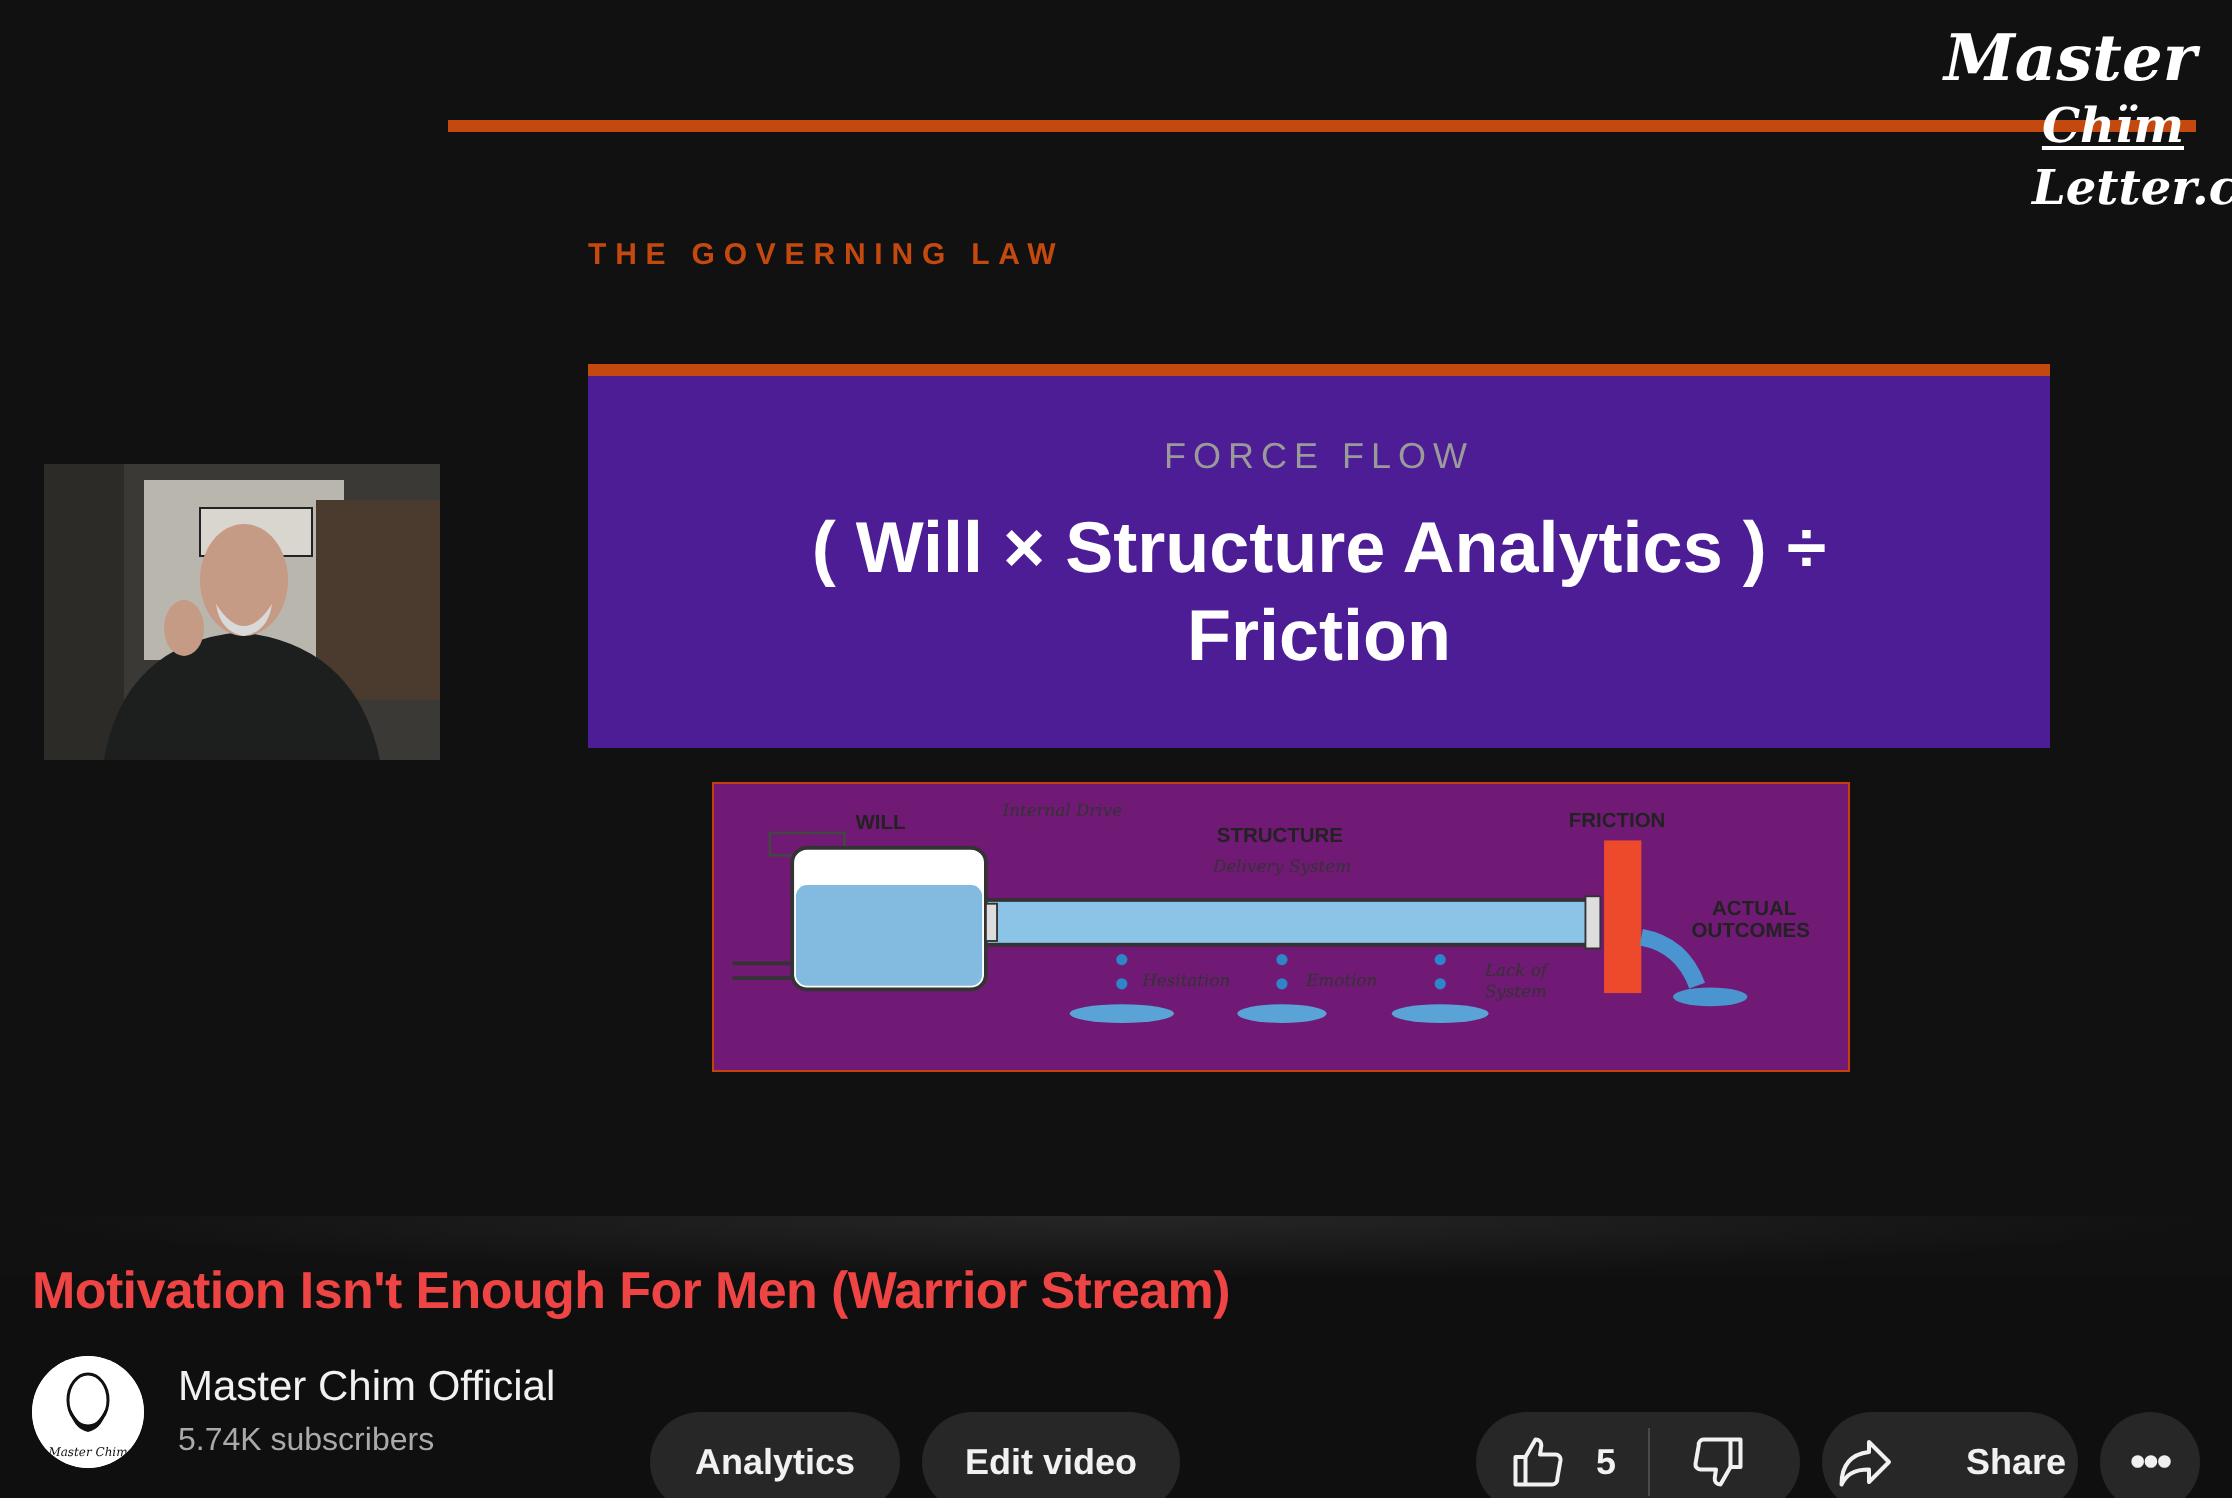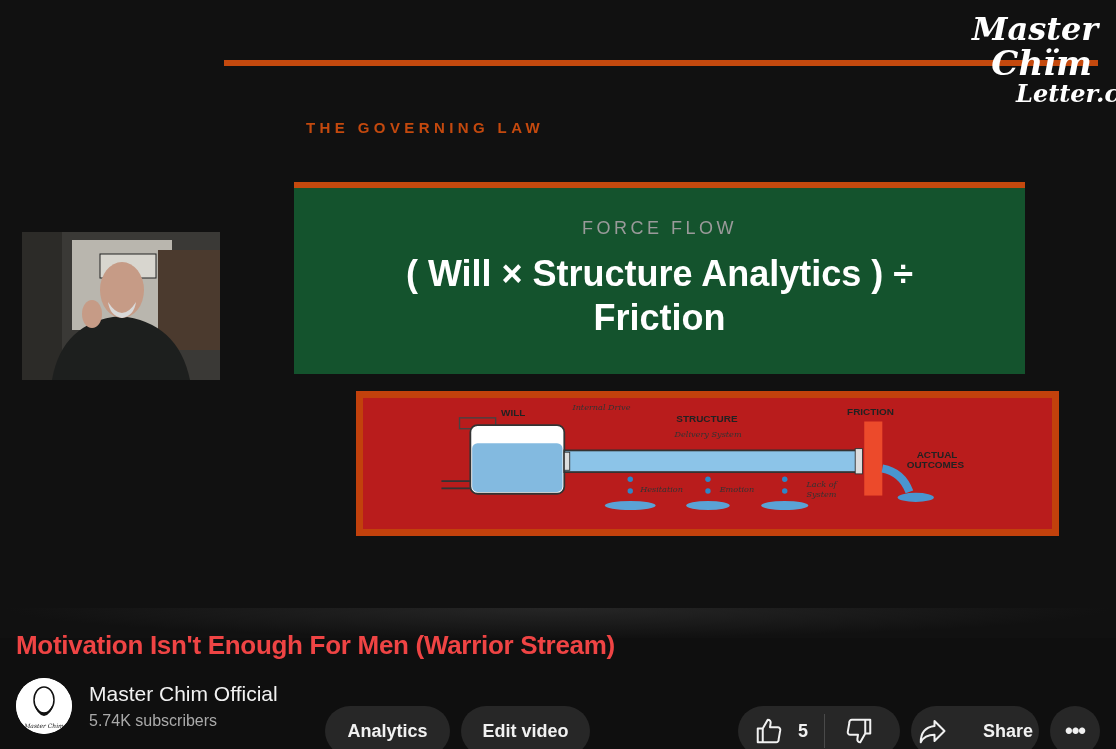--- a/index.html
+++ b/index.html
@@ -1,30 +1,30 @@
 <!DOCTYPE html>
 <html><head>
 <meta charset="utf-8">
 <style>
   * { box-sizing: border-box; margin: 0; padding: 0; }
   html, body { width: 1116px; height: 749px; background: #0f0f0f; overflow: hidden; font-family: "Liberation Sans", sans-serif; color: #f1f1f1; }
   .player { position: absolute; left: 0; top: 0; width: 1116px; height: 612px; background: #111111; overflow: hidden; }
   .player-glow { position: absolute; left: 0; top: 608px; width: 1116px; height: 30px; background: radial-gradient(ellipse at center top, #262626 0%, #111 70%); }
   .top-rule { position: absolute; left: 224px; top: 60px; width: 874px; height: 6px; background: #c4490e; }
-  .slide-eyebrow { position: absolute; left: 294px; top: 119px; font-size: 15px; font-weight: bold; letter-spacing: 4.4px; color: #c4490e; margin-left: 12px; }
-  .card { position: absolute; left: 294px; top: 182px; width: 731px; height: 192px; background: #14532d; }
+  .slide-eyebrow { position: absolute; left: 294px; top: 119px; font-size: 15px; font-weight: bold; letter-spacing: 4.4px; color: #c4490e; }
+  .card { position: absolute; left: 294px; top: 182px; width: 731px; height: 192px; background: #4c1d95; }
   .card-rule { position: absolute; left: 0; top: 0; width: 731px; height: 6px; background: #c4490e; }
   .card-label { position: absolute; left: 0; top: 36px; width: 731px; text-align: center; font-size: 18px; letter-spacing: 3.5px; color: #9a9a9a; }
   .formula { position: absolute; left: 0; top: 70px; width: 731px; text-align: center; font-size: 36px; font-weight: bold; color: #ffffff; line-height: 44px; }
-  .diagram { position: absolute; left: 356px; top: 391px; width: 703px; height: 145px; background: #b91c1c; border: 7px solid #c2410c; }
+  .diagram { position: absolute; left: 356px; top: 391px; width: 569px; height: 145px; background: #701a75; border: 1px solid #c2410c; }
   .diagram svg { width: 100%; height: 100%; }
   .webcam { position: absolute; left: 22px; top: 232px; width: 198px; height: 148px; background: #2a2a28; overflow: hidden; }
   .logo { position: absolute; left: 972px; top: 12px; width: 120px; text-align: right; font-family: "DejaVu Serif", serif; font-style: italic; font-weight: bold; color: #fff; line-height: 34px; }
   .logo .l1 { font-size: 32px; display: block; }
-  .logo .l2 { font-size: 34px; display: block; }
+  .logo .l2 { font-size: 24px; display: block; text-decoration: underline; }
   .logo .l3 { font-size: 24px; display: block; line-height: 28px; margin-left: 44px; }
   .video-title { position: absolute; left: 16px; top: 630px; font-size: 26px; font-weight: bold; color: #ef4444; letter-spacing: -0.3px; }
   .avatar { position: absolute; left: 16px; top: 678px; width: 56px; height: 56px; border-radius: 50%; background: #ffffff; overflow: hidden; }
   .channel-name { position: absolute; left: 89px; top: 682px; font-size: 21px; font-weight: normal; color: #f1f1f1; }
   .subs { position: absolute; left: 89px; top: 712px; font-size: 16px; color: #aaaaaa; }
   .pill { position: absolute; top: 682px; height: 50px; border-radius: 25px; background: #272727; display: flex; align-items: center; justify-content: center; font-size: 18px; font-weight: bold; color: #f1f1f1; cursor: pointer; margin-top: 24px; }
   .btn-analytics { left: 325px; width: 125px; }
   .btn-edit { left: 461px; width: 129px; }
   .like-group { left: 738px; width: 162px; justify-content: flex-start; }
   .like-btn { display: flex; align-items: center; height: 50px; padding-left: 16px; padding-right: 16px; }

